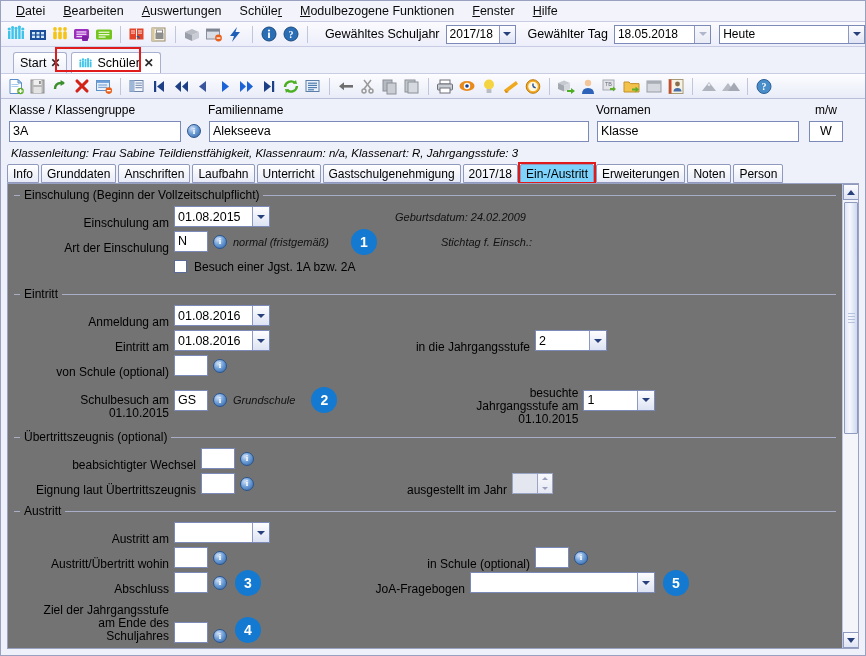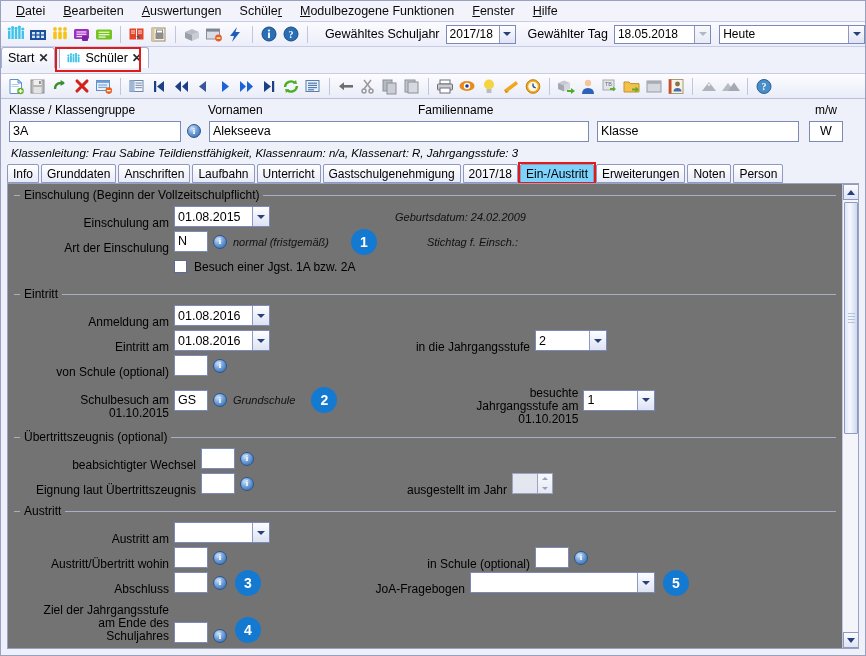--- a/index.html
+++ b/index.html
@@ -83,21 +83,22 @@
     border-top: 4px solid #27407c;
   }
   .combo.disabled .arrow i { border-top-color: #b0b6cc; }
   .combo.disabled .arrow { background: linear-gradient(#f7f8fc,#e9ebf5); }
 
   
   .tabstrip {
     height: 26px;
     background: #eef0fa;
     display: flex;
-    padding-left: 0;
+    align-items: flex-end;
+    padding-left: 12px;
     flex: 0 0 auto;
     position: relative;
   }
   .wtab {
     height: 21px;
     border: 1px solid #a9b0cf;
     border-bottom: none;
     border-radius: 3px 3px 0 0;
     background: linear-gradient(#ffffff,#eef0fa);
     display: flex; align-items: center;
@@ -762,22 +763,22 @@
           <circle cx="10" cy="9.5" r="7" fill="#4a8ec9" stroke="#2b5f96"></circle>
           <text x="10" y="13.4" font-size="10" fill="#fff" text-anchor="middle" font-weight="bold" font-family="Liberation Serif, serif">?</text>
         </svg>
     </span>
   </div>
 
   <div class="hdr">
     <div class="hdr-row-lbl">
       <span style="width:178px">Klasse / Klassengruppe</span>
       <span style="width:21px"></span>
+      <span style="width:388px">Familienname</span>
       <span style="width:210px">Vornamen</span>
-      <span style="width:388px">Familienname</span>
       <span style="width:40px; text-align:center">m/w</span>
     </div>
     <div class="hdr-row-fld">
       <span class="tinput" style="width:172px">3A</span>
       <span style="width:6px"></span>
       <span class="infoicon">i</span>
       <span style="width:8px"></span>
       <span class="tinput" style="width:380px">Alekseeva</span>
       <span style="width:8px"></span>
       <span class="tinput" style="width:202px">Klasse</span>
@@ -844,21 +845,21 @@
           <div class="row">
             <span class="lbl" style="width:155px">Art der Einschulung</span>
             <span style="width:5px"></span>
             <span class="smallbox">N</span>
             <span style="width:5px"></span>
             <span class="infoicon">i</span>
             <span style="width:6px"></span>
             <span class="hint">normal (fristgemäß)</span>
             <span style="width:22px"></span>
             <span class="badge">1</span>
-            <span class="hint" style="margin-left:50px">Stichtag f. Einsch.:</span>
+            <span class="hint" style="margin-left:64px">Stichtag f. Einsch.:</span>
           </div>
           <div class="row">
             <span style="width:160px"></span>
             <span class="chk"></span>
             <span style="width:7px"></span>
             <span>Besuch einer Jgst. 1A bzw. 2A</span>
           </div>
         </div>
       </fieldset>
 

